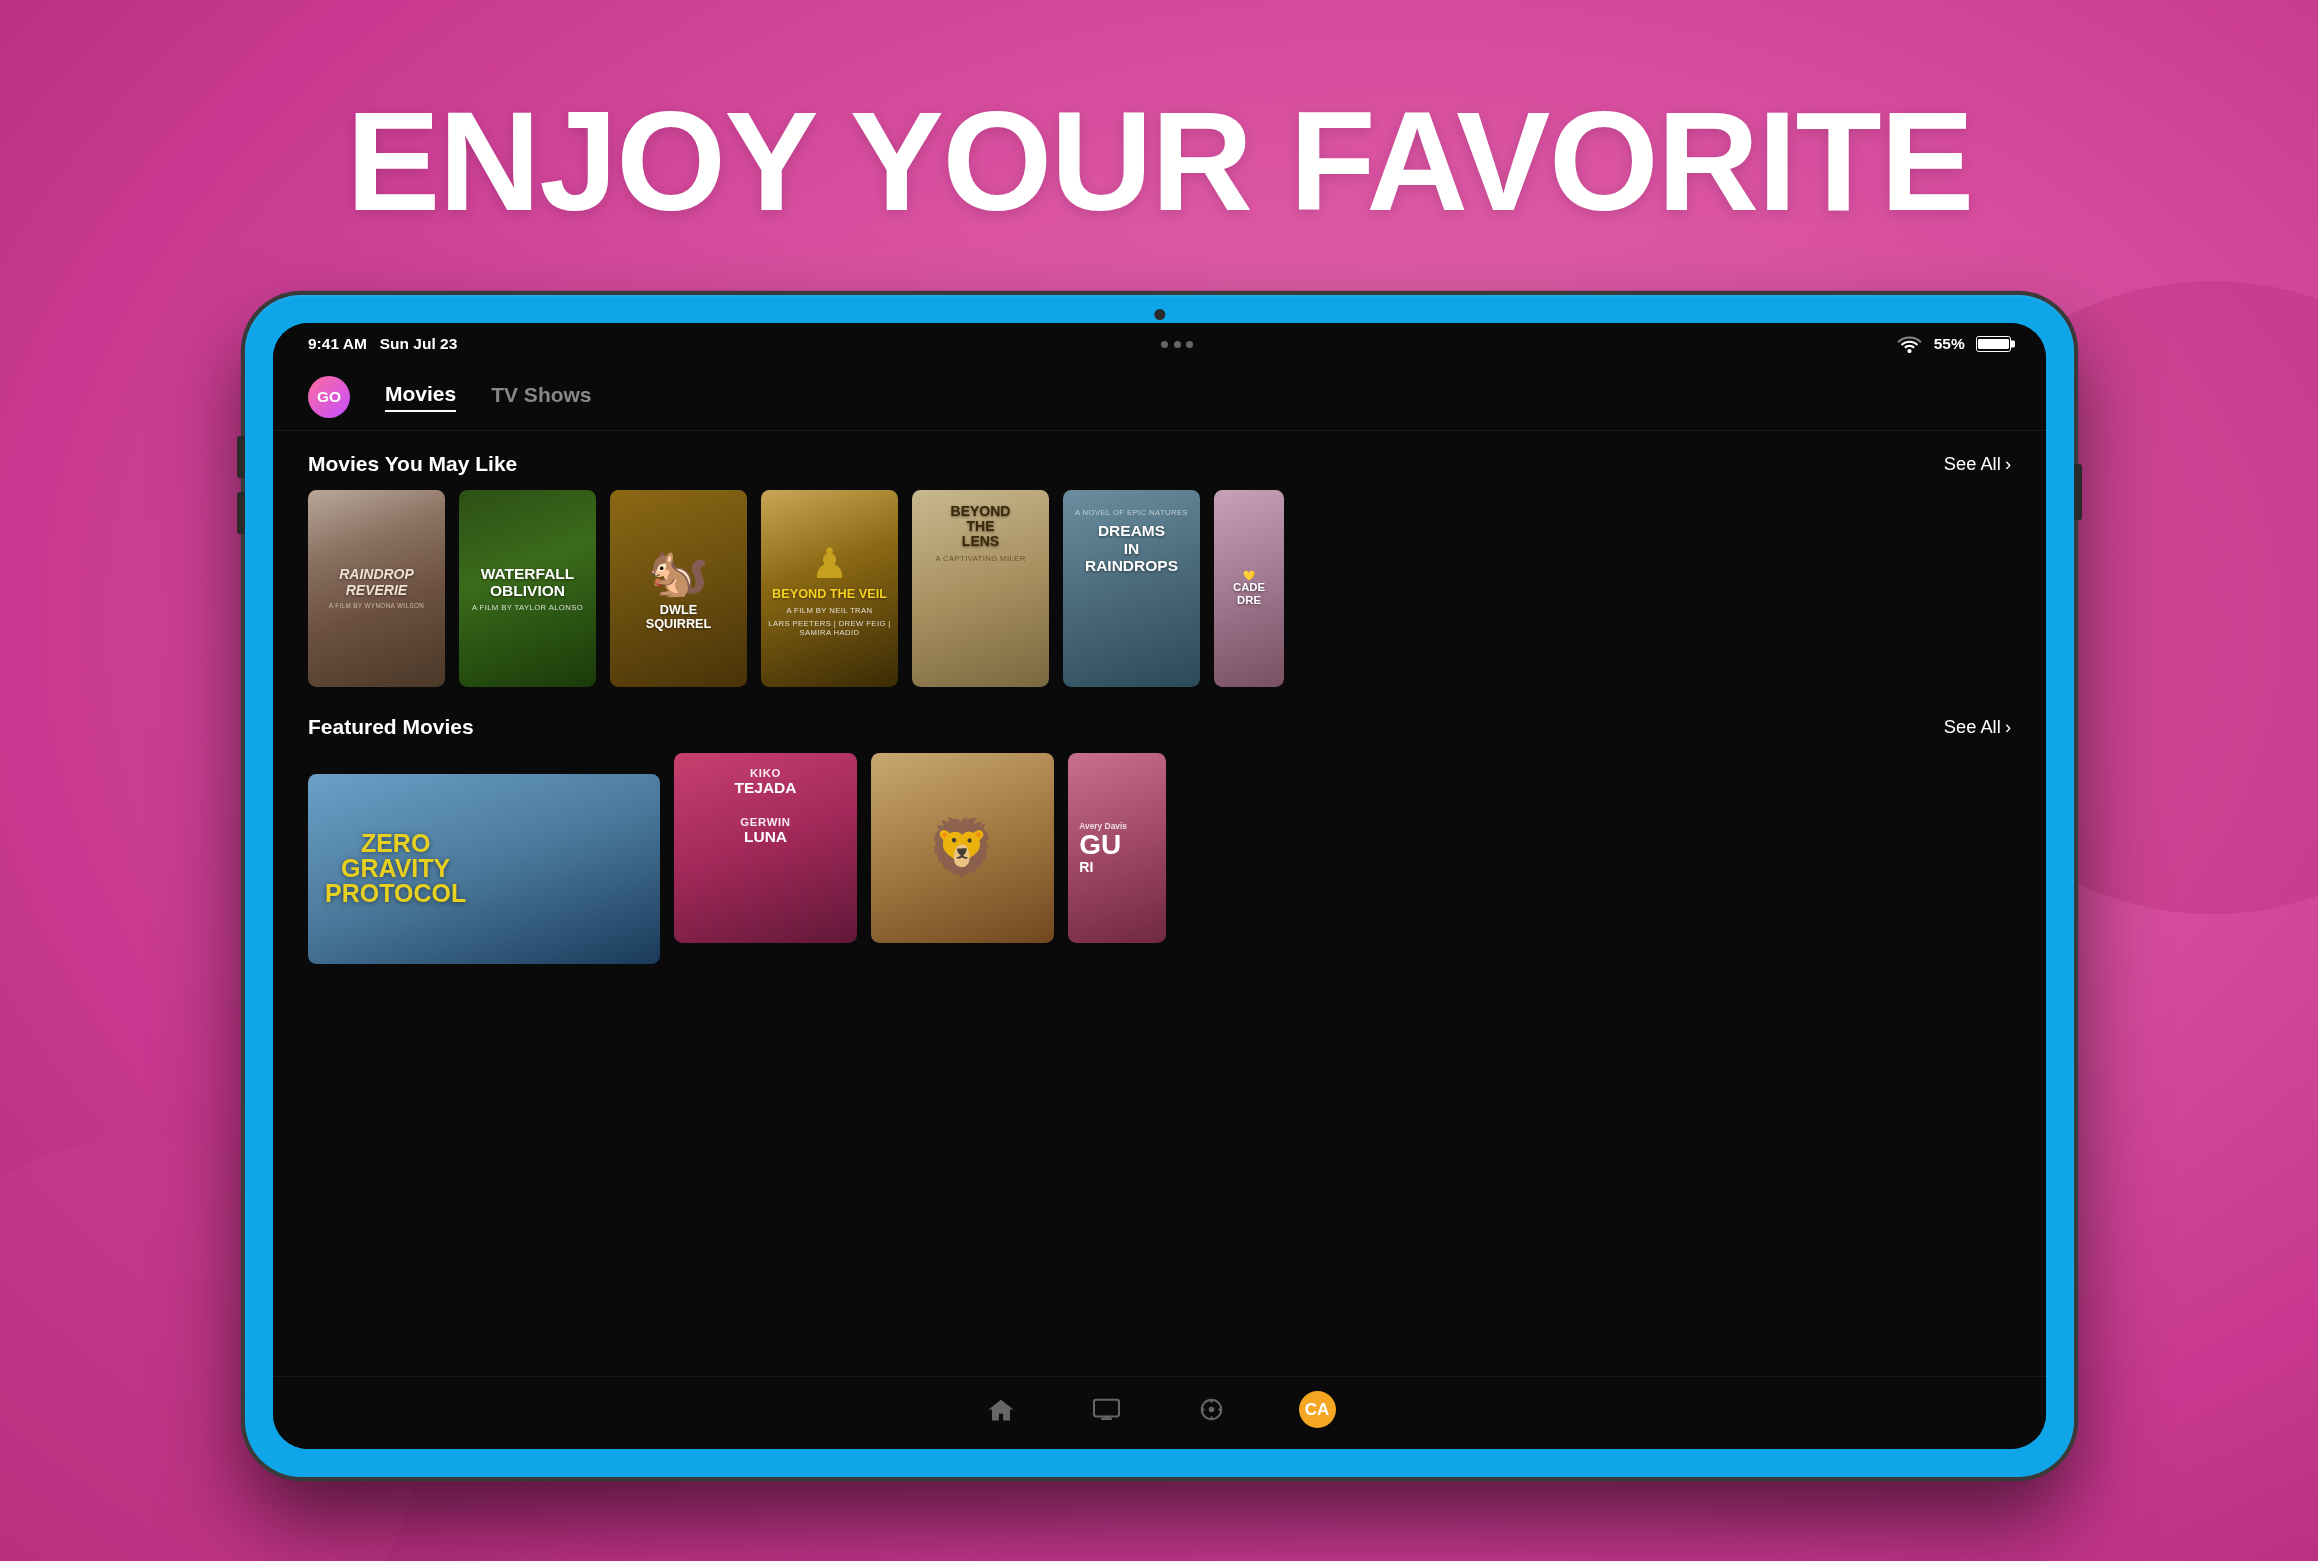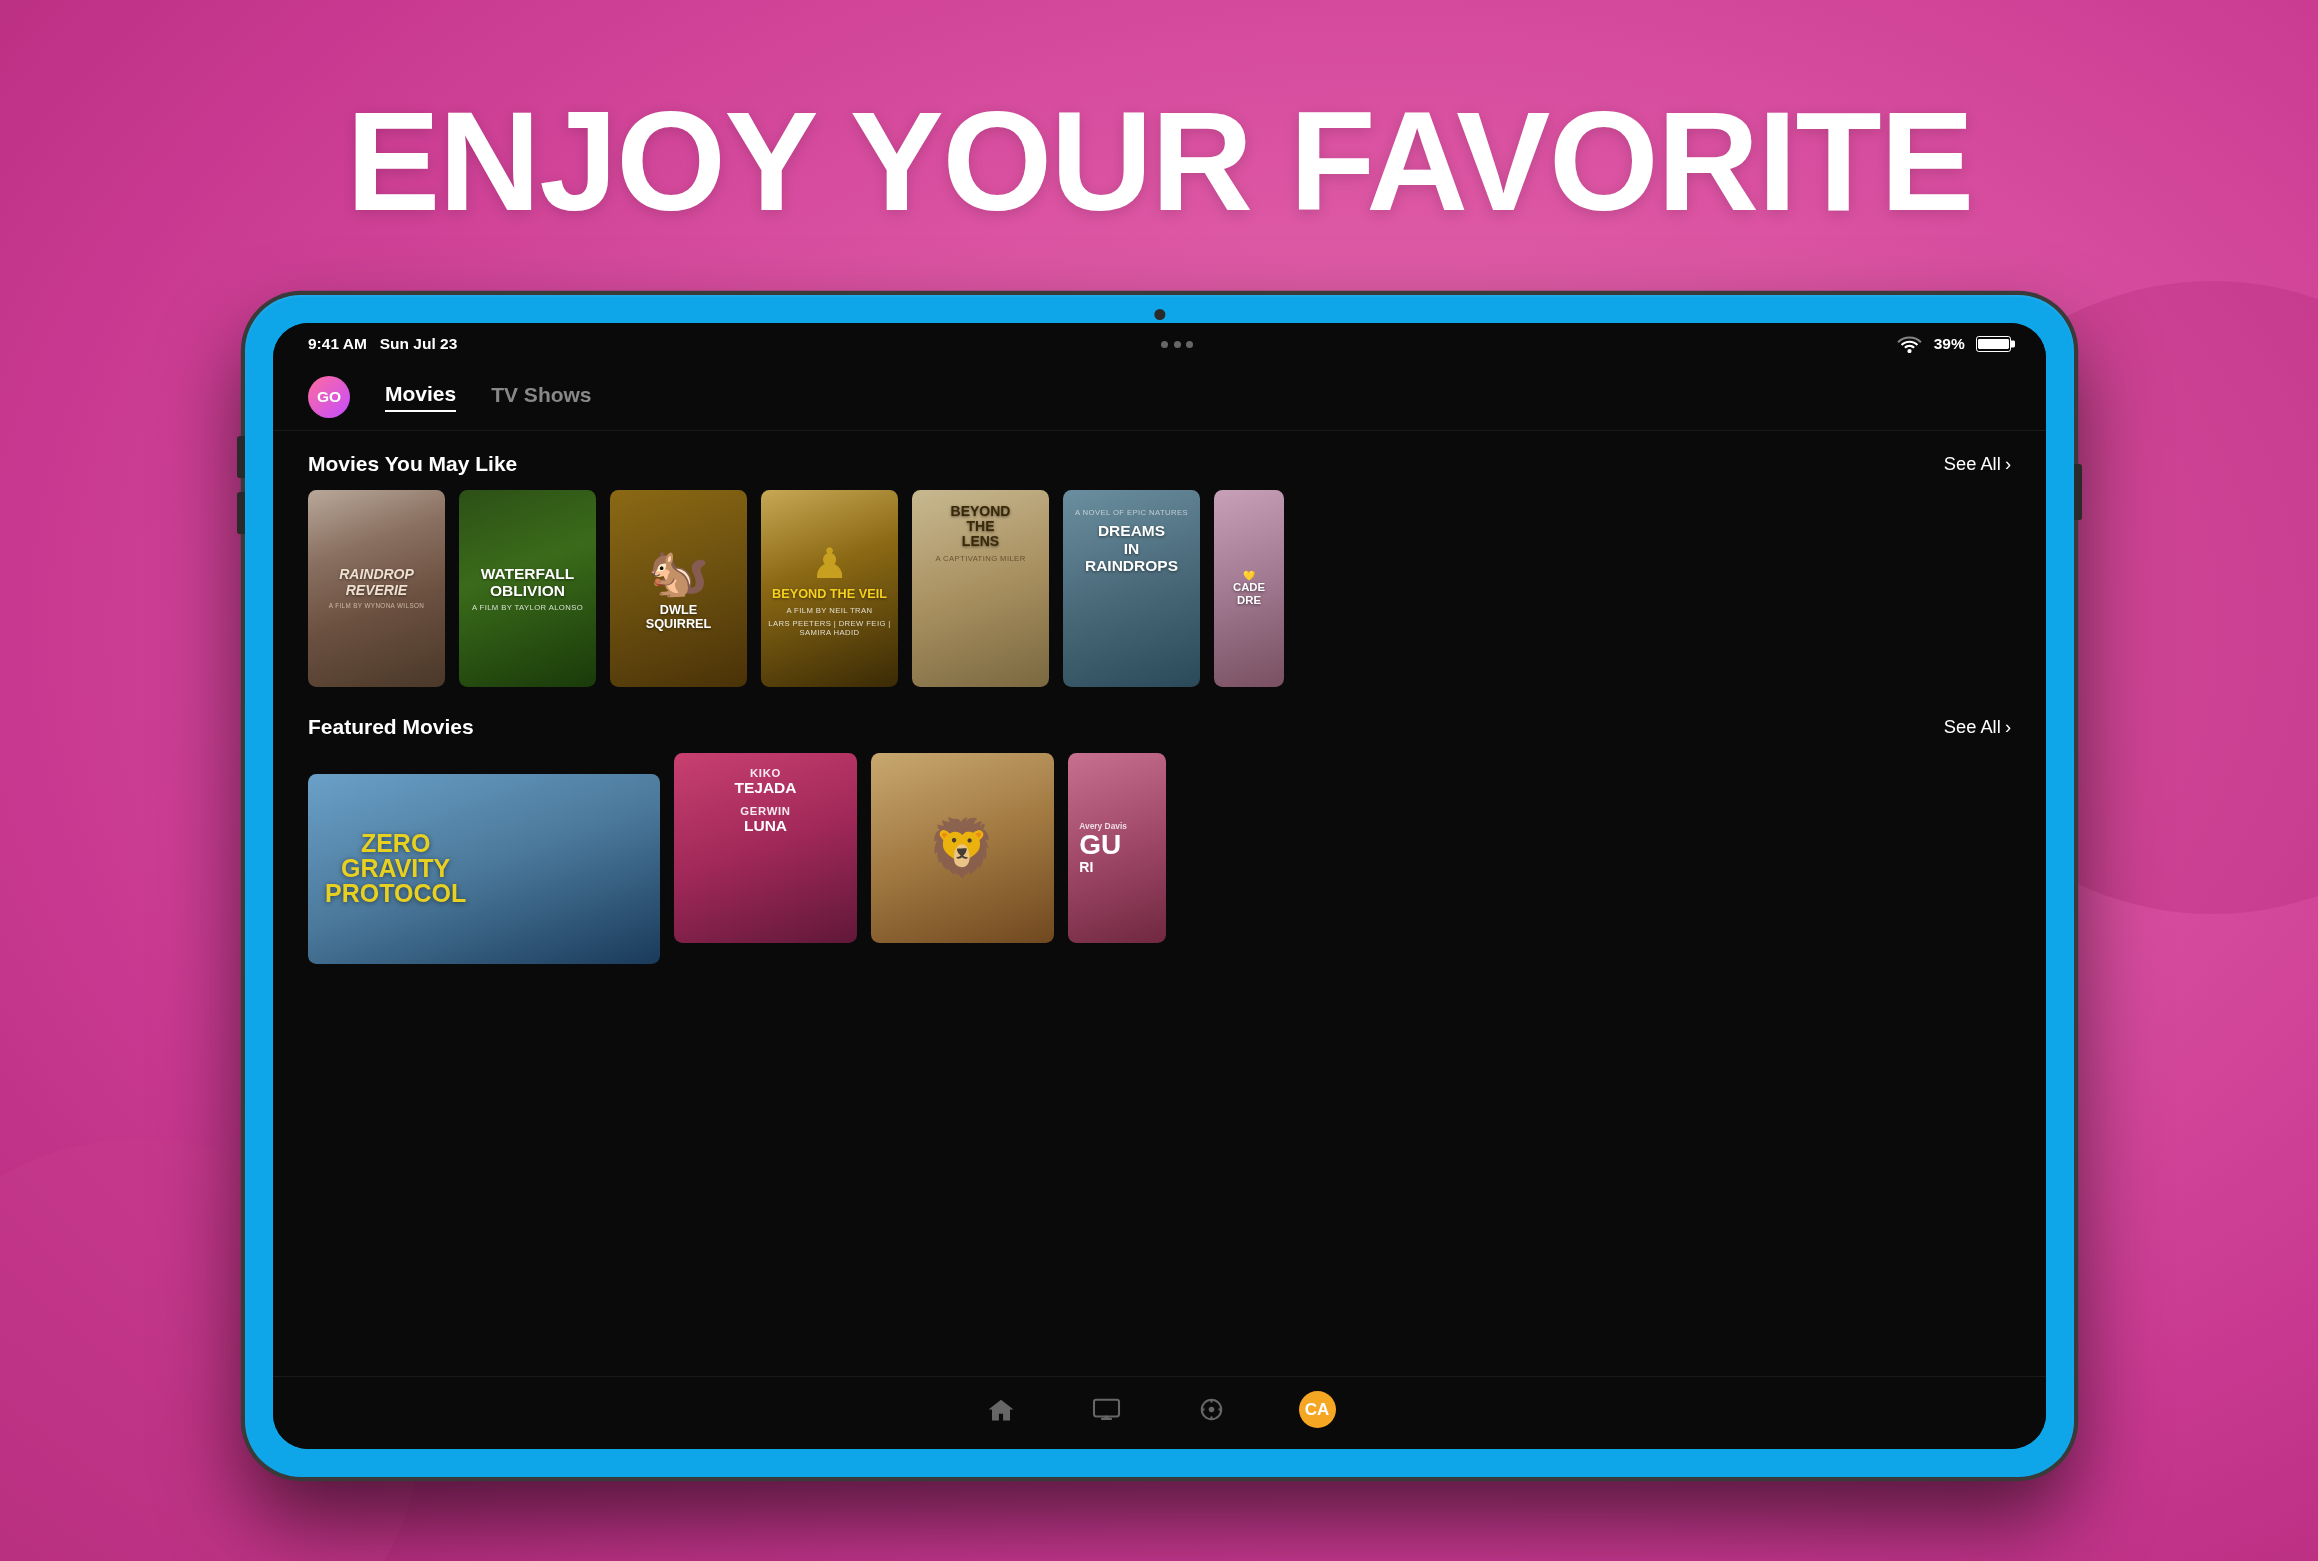--- a/index.html
+++ b/index.html
@@ -424,21 +424,21 @@
             <div class="status-dot"></div>
             <div class="status-dot"></div>
           </div>
           <div class="status-right">
             <svg width="25" height="18.3" viewBox="0 0 36 26" fill="white">
               <path d="M18 20a3 3 0 100 6 3 3 0 000-6z"></path>
               <path d="M18 14c-3 0-5.7 1.2-7.7 3.1l2.1 2.1C13.9 17.8 15.8 17 18 17s4.1.8 5.6 2.2l2.1-2.1C23.7 15.2 21 14 18 14z"></path>
               <path d="M18 8C13.1 8 8.7 10 5.5 13.2l2.1 2.1C10.3 12.7 13.9 11 18 11s7.7 1.7 10.4 4.3l2.1-2.1C27.3 10 23 8 18 8z"></path>
               <path d="M18 2C11.2 2 5.1 4.7.5 9.1l2.1 2.1C6.9 7.2 12.2 5 18 5s11.1 2.2 15.4 6.2l2.1-2.1C30.9 4.7 24.8 2 18 2z" opacity="0.5"></path>
             </svg>
-            <span>39%</span>
+            <span>55%</span>
             <div class="battery">
               <div class="battery-bar">
                 <div class="battery-fill"></div>
               </div>
             </div>
           </div>
         </div>
 
         <div class="nav-bar">
           <div class="logo-go">
@@ -527,21 +527,21 @@
             <div class="featured-card featured-card-xl poster-zero">
               <div class="poster-text" style="align-items: flex-start; padding: 17px;">
                 <div class="zero-gravity-text">ZERO<br>GRAVITY<br>PROTOCOL</div>
               </div>
             </div>
 
             <div class="featured-card featured-card-md poster-kiko">
               <div class="poster-text" style="justify-content: flex-start; padding-top: 14px;">
                 <div style="font-size: 11.3px; color: rgba(255,255,255,0.9); font-weight: 700; text-transform: uppercase; letter-spacing: 0.7px;">KIKO</div>
                 <div style="font-size: 15.5px; color: white; font-weight: 900; text-transform: uppercase;">TEJADA</div>
-                <div style="font-size: 11.3px; color: rgba(255,255,255,0.9); font-weight: 700; text-transform: uppercase; margin-top: 8px; letter-spacing: 0.7px;">GERWIN</div>
+                <div style="font-size: 11.3px; color: rgba(255,255,255,0.9); font-weight: 700; text-transform: uppercase; margin-top: 19px; letter-spacing: 0.7px;">GERWIN</div>
                 <div style="font-size: 15.5px; color: white; font-weight: 900; text-transform: uppercase;">LUNA</div>
               </div>
             </div>
 
             <div class="featured-card featured-card-md poster-lion">
               <div class="poster-text">
                 <div style="font-size: 56px; opacity: 0.8;">🦁</div>
               </div>
             </div>
 

